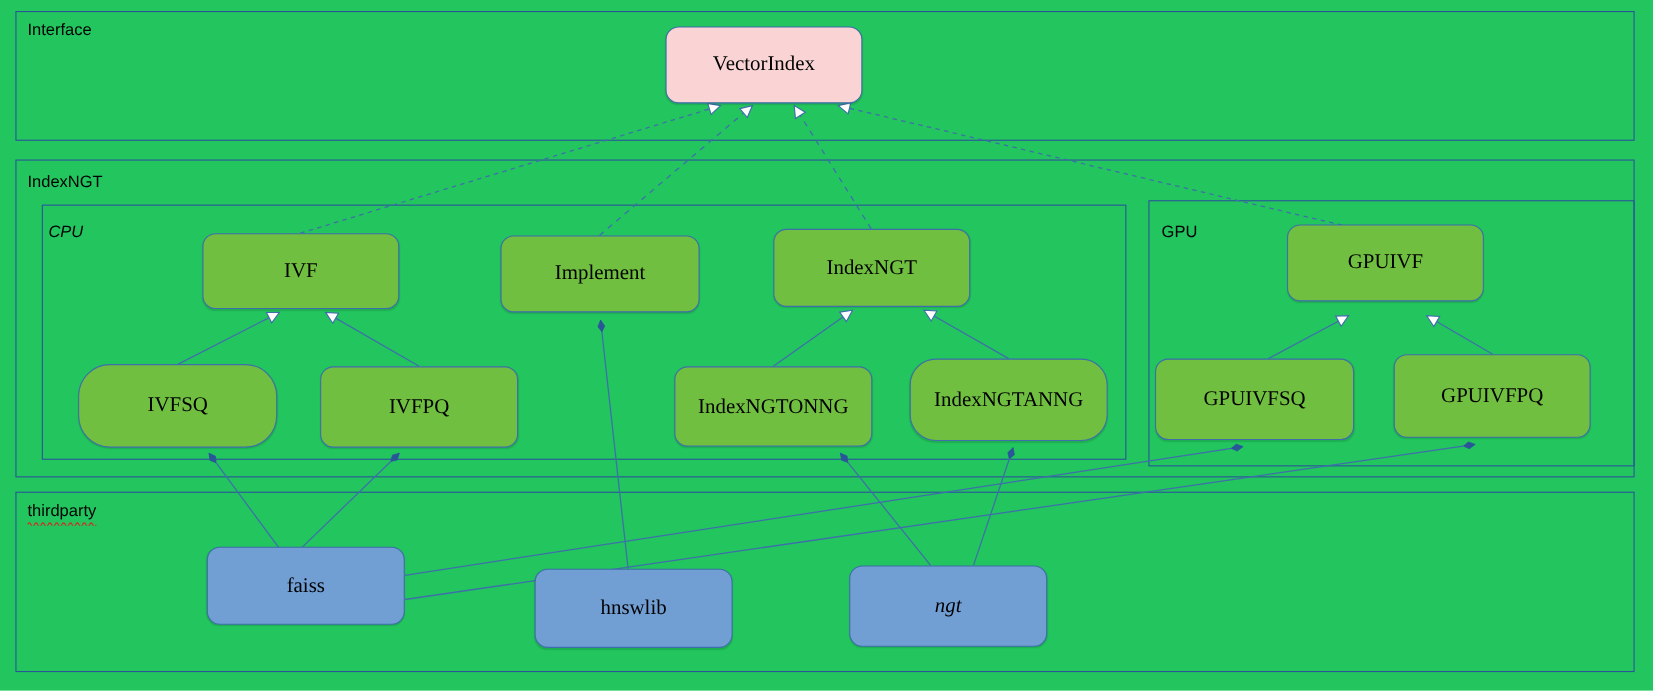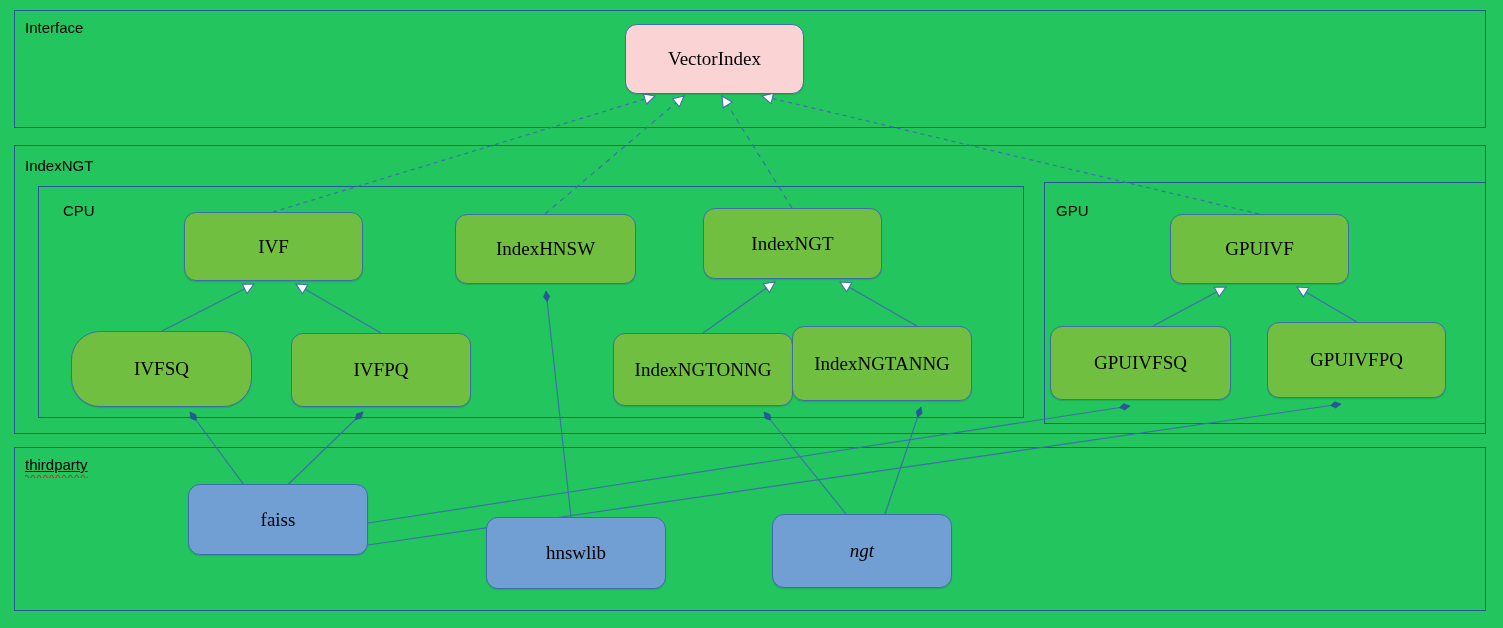--- a/index.html
+++ b/index.html
@@ -27,21 +27,20 @@
   .group.outer { border-width: 1px; }
   .group-label {
     position: absolute;
     font-family: "Liberation Sans", sans-serif;
     font-size: 15px;
     color: #000000;
     white-space: nowrap;
     line-height: 1;
   }
   .group-label.misspelled {
-    text-decoration: underline;
     text-decoration-color: #000000;
     text-align: center;
   }
   .squiggle {
     position: absolute;
     left: 0;
     bottom: -6px;
     width: 100%;
     height: 5px;
   }
@@ -81,21 +80,21 @@
 
 <div id="stage">
 
   <div class="group outer" style="left:14px; top:10px; width:1472px; height:118px;"></div>
   <div class="group-label" style="left:25px; top:20px;">Interface</div>
 
   <div class="group outer" style="left:14px; top:145px; width:1472px; height:289px;"></div>
   <div class="group-label" style="left:25px; top:158px;">IndexNGT</div>
 
   <div class="group" style="left:38px; top:186px; width:986px; height:232px;"></div>
-  <div class="group-label" style="left:63px; top:203px;">CPU</div>
+  <div class="group-label" style="left:44px; top:203px;font-style:italic;">CPU</div>
 
   <div class="group" style="left:1044px; top:182px; width:442px; height:242px;"></div>
   <div class="group-label" style="left:1056px; top:203px;">GPU</div>
 
   <div class="group outer" style="left:14px; top:447px; width:1472px; height:164px;"></div>
   <div class="group-label misspelled" style="left:25px; top:457px;">
     <span>thirdparty</span>
     <svg class="squiggle" viewBox="0 0 80 5" preserveAspectRatio="none">
       <path d="M0,4 Q2,0.5 4,4 T8,4 T12,4 T16,4 T20,4 T24,4 T28,4 T32,4 T36,4 T40,4 T44,4 T48,4 T52,4 T56,4 T60,4 T64,4 T68,4 T72,4 T76,4 T80,4" fill="none" stroke="#e02020" stroke-width="1.1"></path>
     </svg>
@@ -128,41 +127,41 @@
       <path d="M 258,504 L 190,412" marker-end="url(#solidDiamond)"></path>
       <path d="M 268,504 L 363,412" marker-end="url(#solidDiamond)"></path>
       <path d="M 368,523 L 1130,406" marker-end="url(#solidDiamond)"></path>
       <path d="M 368,545 L 1341,404" marker-end="url(#solidDiamond)"></path>
       <path d="M 571,517 L 546,291" marker-end="url(#solidDiamond)"></path>
       <path d="M 846,514 L 764,412" marker-end="url(#solidDiamond)"></path>
       <path d="M 885,514 L 921,407" marker-end="url(#solidDiamond)"></path>
     </g>
   </svg>
 
-  <div class="node iface" style="left:605px; top:24px; width:179px; height:70px;margin-left:20px;">VectorIndex</div>
+  <div class="node iface" style="left:605px; top:24px; width:179px; height:70px;">VectorIndex</div>
 
   <div class="node impl" style="left:184px; top:212px; width:179px; height:69px;">IVF</div>
 
-  <div class="node impl" style="left:455px; top:214px; width:181px; height:70px;">IndexHNSW</div>
+  <div class="node impl" style="left:455px; top:214px; width:181px; height:70px;">Implement</div>
 
   <div class="node impl" style="left:703px; top:208px; width:179px; height:71px;">IndexNGT</div>
 
-  <div class="node impl" style="left:1170px; top:214px; width:179px; height:70px;text-align:right;">GPUIVF</div>
+  <div class="node impl" style="left:1170px; top:204px; width:179px; height:70px;text-align:right;">GPUIVF</div>
 
   <div class="node impl" style="left:71px; top:331px; width:181px; height:76px;border-radius:29px;">IVFSQ</div>
 
   <div class="node impl" style="left:291px; top:333px; width:180px; height:74px;">IVFPQ</div>
 
   <div class="node impl" style="left:613px; top:333px; width:180px; height:73px;">IndexNGTONNG</div>
 
-  <div class="node impl" style="left:792px; top:326px; width:180px; height:75px;">IndexNGTANNG</div>
+  <div class="node impl" style="left:827px; top:326px; width:180px; height:75px;border-radius:24px;">IndexNGTANNG</div>
 
   <div class="node impl" style="left:1050px; top:326px; width:181px; height:74px;">GPUIVFSQ</div>
 
   <div class="node impl" style="left:1267px; top:322px; width:179px; height:76px;">GPUIVFPQ</div>
 
-  <div class="node third" style="left:188px; top:484px; width:180px; height:71px;text-align:right;">faiss</div>
+  <div class="node third" style="left:188px; top:497px; width:180px; height:71px;text-align:right;">faiss</div>
 
   <div class="node third" style="left:486px; top:517px; width:180px; height:72px;">hnswlib</div>
 
   <div class="node third" style="left:772px; top:514px; width:180px; height:74px;font-style:italic;">ngt</div>
 
 </div>
 
 </body></html>

